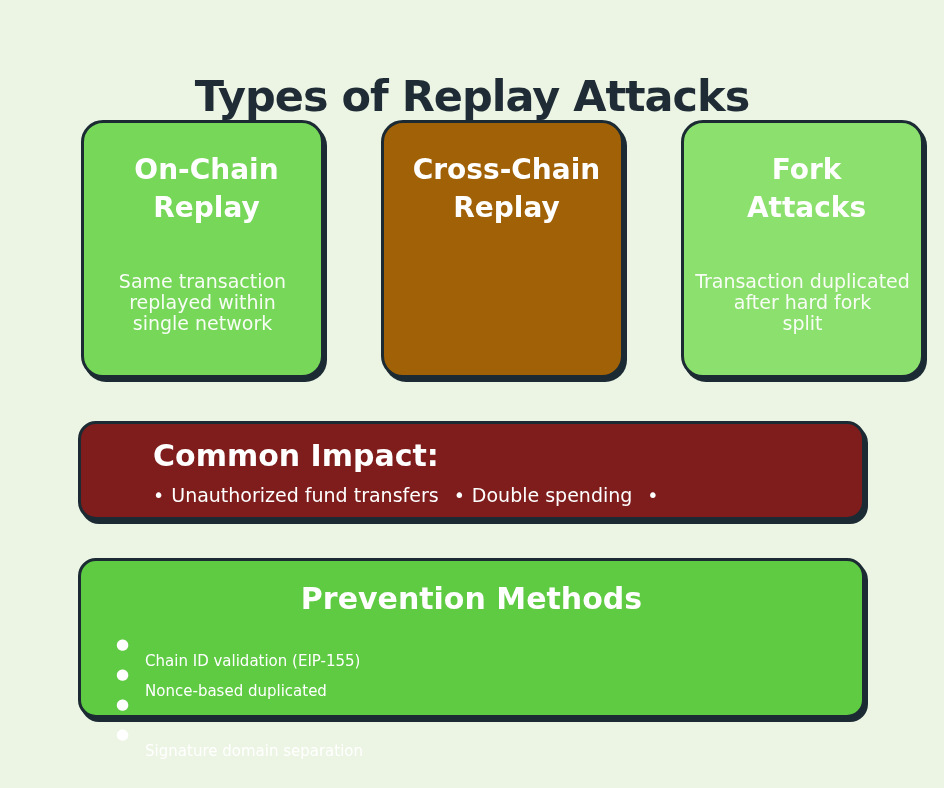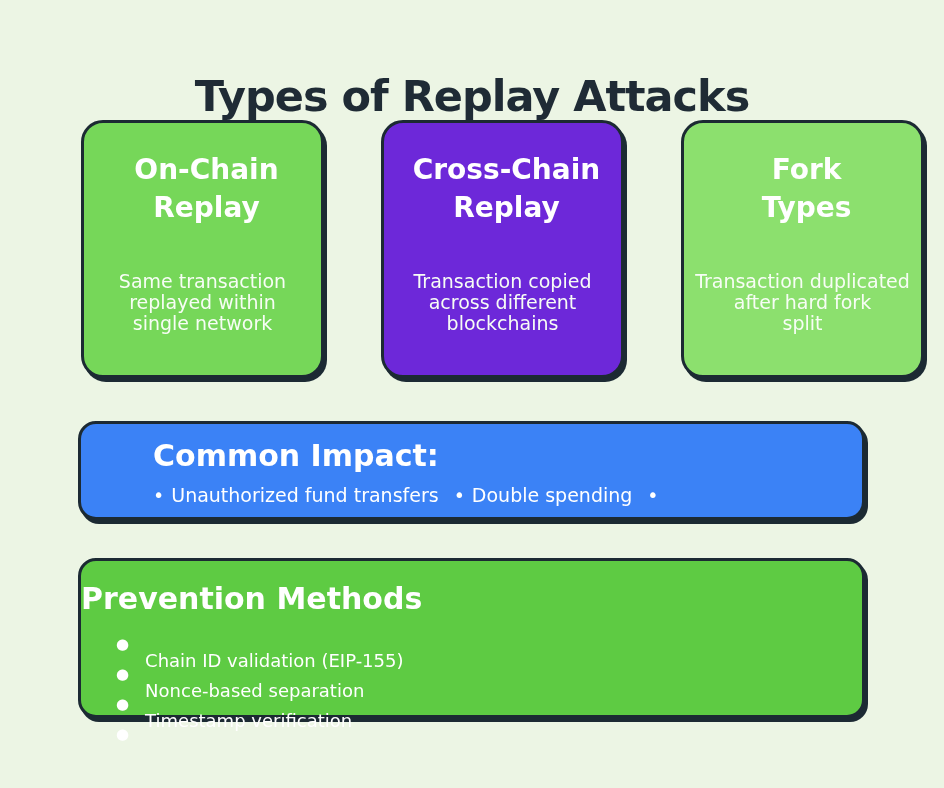--- a/index.html
+++ b/index.html
@@ -111,21 +111,21 @@
     height: 160px;
     border: 3px solid var(--ink);
     border-radius: 18px;
     box-shadow: 3px 4px 0 var(--ink);
   }
   .prevention-heading {
     position: absolute;
     top: 20px;
     left: 0;
     right: 0;
-    text-align: left;
+    text-align: center;
     font-size: 30px;
     font-weight: bold;
     color: #ffffff;
   }
   .prevention-items {
     position: absolute;
     left: 35px;
     top: 68px;
     right: 20px;
   }
@@ -135,21 +135,21 @@
     align-items: center;
     gap: 16px;
     color: #ffffff;
   }
   .prow .dot {
     font-size: 15px;
     line-height: 1;
     color: #ffffff;
   }
   .prow .ptext {
-    font-size: 18px;
+    font-size: 15px;
     line-height: 26px;
     margin-top: 34px;
   }
 </style>
 </head>
 <body>
 
 <div class="canvas" style="background-color: rgb(236, 245, 228);">
 
   <div class="page-title" style="color: rgb(31, 43, 53);">Types of Replay Attacks</div>
@@ -157,38 +157,35 @@
   <div class="cards">
 
       <div class="card" style="background-color: rgb(118, 215, 89);">
         <div class="card-title">On-Chain
 Replay</div>
         <div class="card-desc">Same transaction
 replayed within
 single network</div>
       </div>
 
-      <div class="card" style="background-color: #6d28d9;">
+      <div class="card" style="background-color: #a16207;">
         <div class="card-title">Cross-Chain
 Replay</div>
-        <div class="card-desc">Transaction copied
-across different
-blockchains</div>
       </div>
 
       <div class="card" style="background-color: rgb(140, 224, 110);">
         <div class="card-title">Fork
-Types</div>
+Attacks</div>
         <div class="card-desc">Transaction duplicated
 after hard fork
 split</div>
       </div>
     </div>
 
-  <div class="impact-box" style="background-color: #3b82f6;">
+  <div class="impact-box" style="background-color: #7f1d1d;">
     <div class="impact-heading">Common Impact:</div>
     <div class="impact-items">
 
         <span class="impact-item">
           <span>•</span>
           <span>Unauthorized fund transfers</span>
         </span>
 
         <span class="impact-item">
           <span>•</span>
@@ -205,27 +202,27 @@
     <div class="prevention-heading">Prevention Methods</div>
     <div class="prevention-items">
 
         <div class="prow">
           <span class="dot">●</span>
           <span class="ptext">Chain ID validation (EIP-155)</span>
         </div>
 
         <div class="prow">
           <span class="dot">●</span>
-          <span class="ptext">Nonce-based separation</span>
-        </div>
-
-        <div class="prow">
-          <span class="dot">●</span>
-          <span class="ptext">Timestamp verification</span>
-        </div>
-
-        <div class="prow">
-          <span class="dot">●</span>
+          <span class="ptext">Nonce-based duplicated</span>
+        </div>
+
+        <div class="prow">
+          <span class="dot">●</span>
+        </div>
+
+        <div class="prow">
+          <span class="dot">●</span>
+          <span class="ptext">Signature domain separation</span>
         </div>
       </div>
   </div>
 
 </div>
 
 </body></html>

